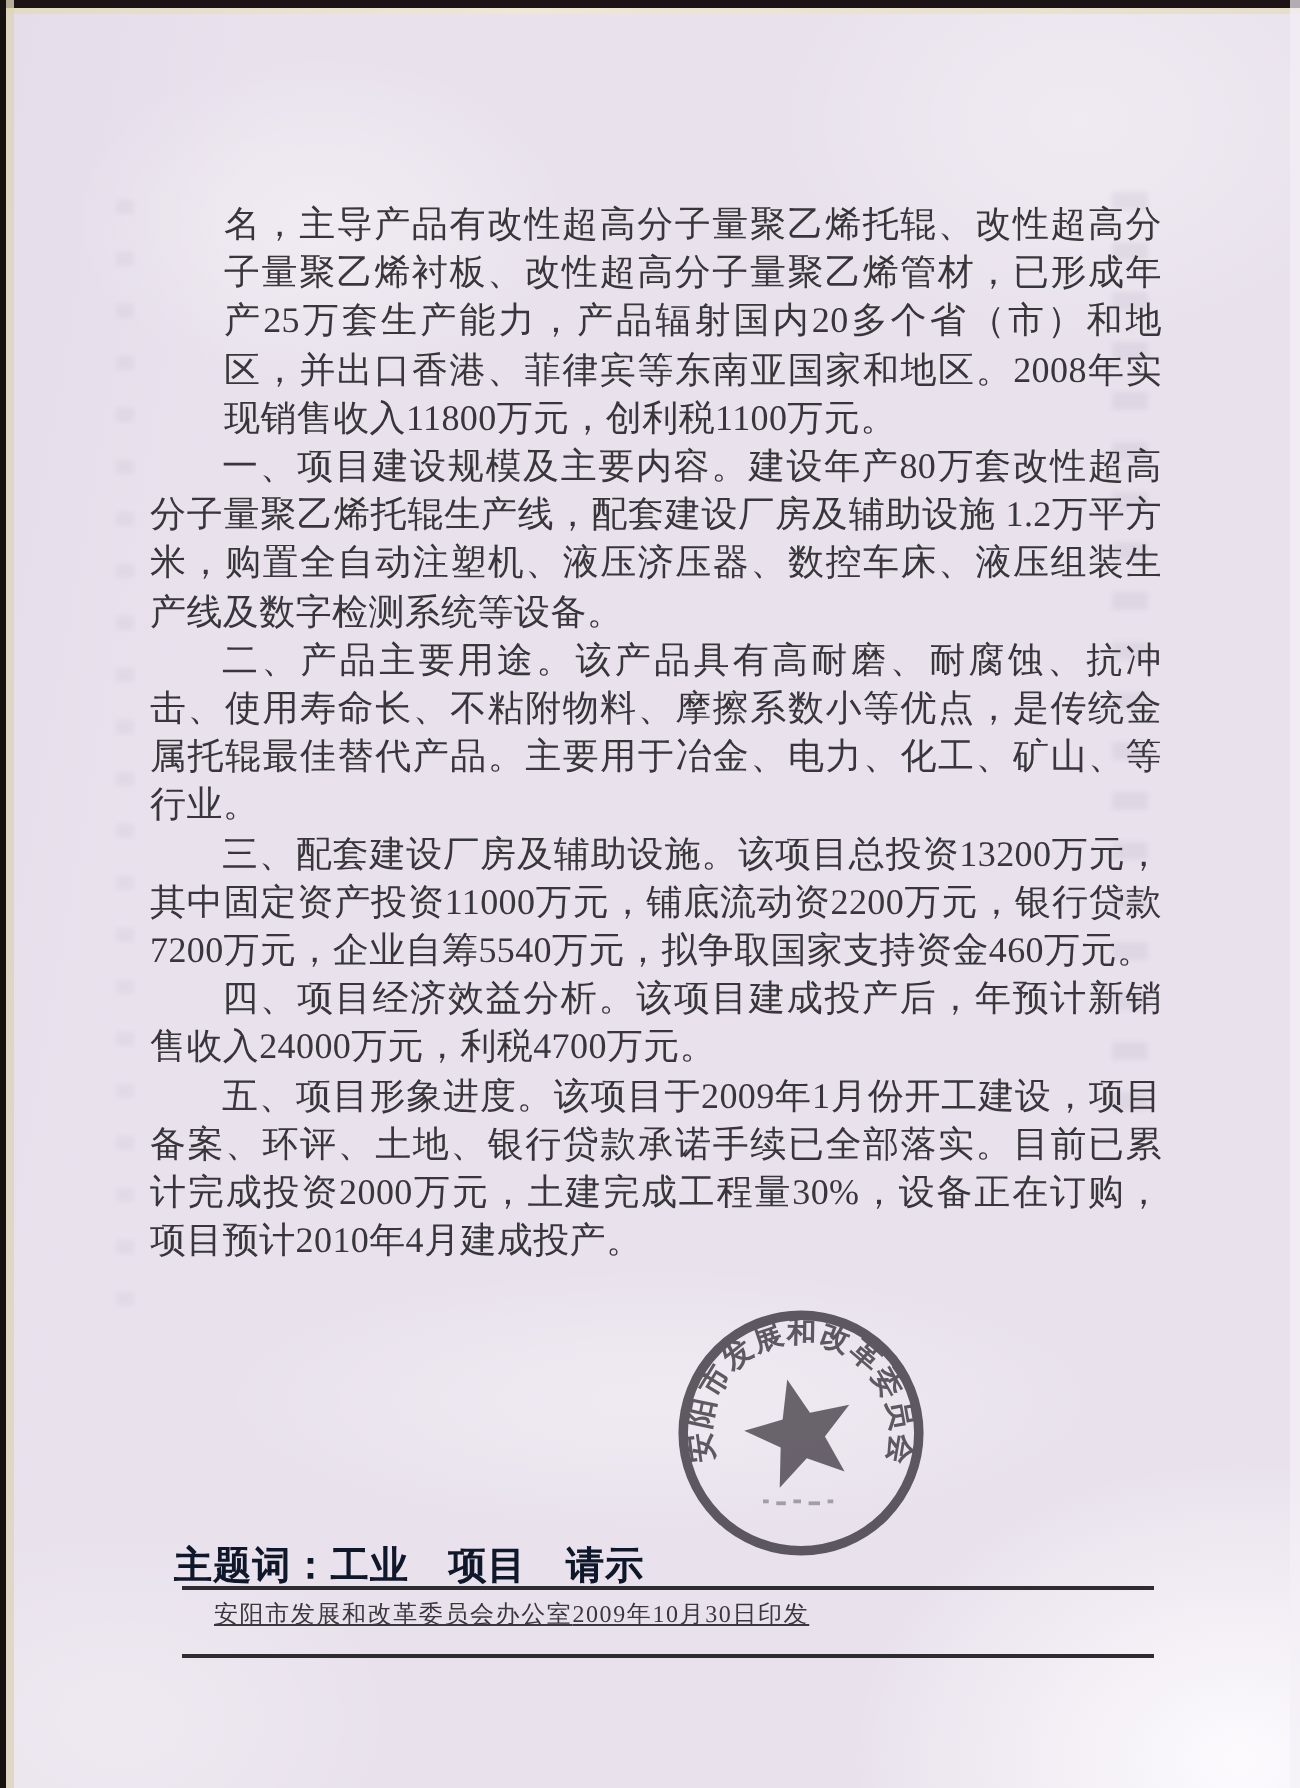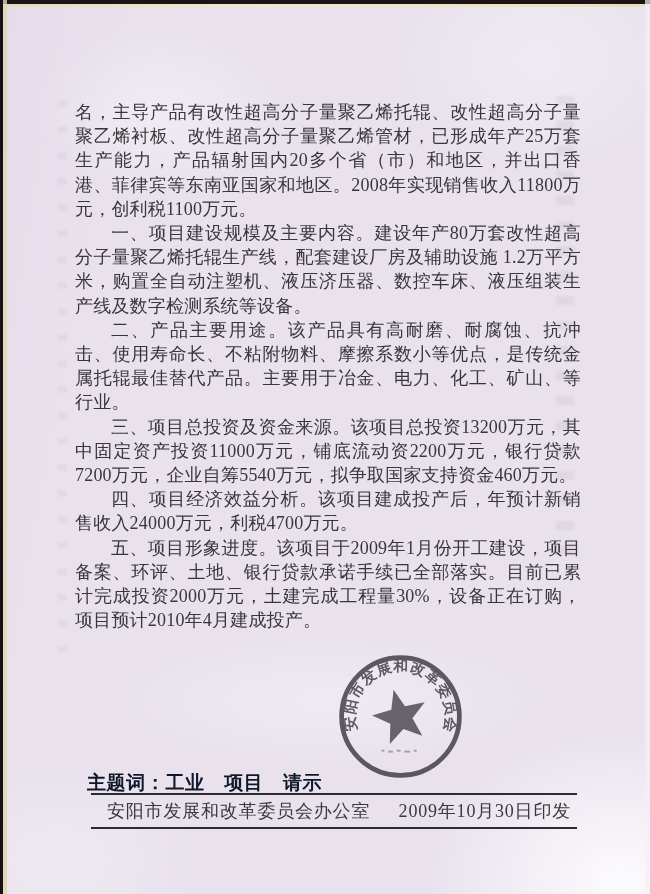--- a/index.html
+++ b/index.html
@@ -41,21 +41,21 @@
     filter:blur(1.2px);opacity:.45;pointer-events:none;
   }
   
   .doc-body{
     position:absolute;left:75px;top:100px;width:506px;z-index:2;
     font-size:18px;line-height:24.2px;
     text-align:justify;text-justify:inter-ideograph;
     letter-spacing:.2px;
   }
   .doc-body p{margin:0;text-indent:2em;}
-  .doc-body p.continuation{text-indent:0;}
+  .doc-body p.continuation{text-indent:0;margin-left:37px;}
   
   .sign-date{
     position:absolute;left:308px;top:714px;z-index:2;
     font-size:18px;letter-spacing:2.5px;white-space:nowrap;
   }
   
   .contact-line{
     position:absolute;left:110px;top:749px;z-index:2;
     font-size:18px;white-space:nowrap;letter-spacing:.4px;
   }
@@ -63,22 +63,22 @@
   .subject-row{
     position:absolute;left:87px;top:770px;z-index:2;
     font-size:19px;font-weight:bold;white-space:nowrap;letter-spacing:.6px;color:#0f172a;
   }
   
   .rule{position:absolute;left:91px;width:486px;height:2px;background:#2f2c31;z-index:2;}
   .rule-1{top:793px;}
   .rule-2{top:827px;}
   .colophon-row{
     position:absolute;left:91px;top:799px;width:486px;z-index:2;
-    display:flex;justify-content:space-between;align-items:center;
-    font-size:18px;letter-spacing:.8px;color:#3b383d;
+    display:flex;align-items:center;
+    font-size:12px;letter-spacing:.8px;color:#3b383d;text-decoration:underline;
   }
   .colophon-row .issuer{padding-left:16px;}
   .colophon-row .print-date{padding-right:6px;}
   
   .stamp{
     position:absolute;left:334px;top:650px;width:133px;height:133px;z-index:4;
     mix-blend-mode:multiply;opacity:.84;
     filter:blur(.3px);
     pointer-events:none;
   }
@@ -95,21 +95,21 @@
   <div class="edge-top"></div>
   <div class="edge-top-trim"></div>
   <div class="edge-left"></div>
   <div class="edge-left-trim"></div>
   <div class="edge-right"></div>
 
   <section class="doc-body">
     <p class="continuation">名，主导产品有改性超高分子量聚乙烯托辊、改性超高分子量聚乙烯衬板、改性超高分子量聚乙烯管材，已形成年产25万套生产能力，产品辐射国内20多个省（市）和地区，并出口香港、菲律宾等东南亚国家和地区。2008年实现销售收入11800万元，创利税1100万元。</p>
     <p>一、项目建设规模及主要内容。建设年产80万套改性超高分子量聚乙烯托辊生产线，配套建设厂房及辅助设施 1.2万平方米，购置全自动注塑机、液压济压器、数控车床、液压组装生产线及数字检测系统等设备。</p>
     <p>二、产品主要用途。该产品具有高耐磨、耐腐蚀、抗冲击、使用寿命长、不粘附物料、摩擦系数小等优点，是传统金属托辊最佳替代产品。主要用于冶金、电力、化工、矿山、等行业。</p>
-    <p>三、项目总投资及资金来源。该项目总投资13200万元，其中固定资产投资11000万元，铺底流动资2200万元，银行贷款7200万元，企业自筹5540万元，拟争取国家支持资金460万元。</p>
+    <p>三、配套建设厂房及辅助设施。该项目总投资13200万元，其中固定资产投资11000万元，铺底流动资2200万元，银行贷款7200万元，企业自筹5540万元，拟争取国家支持资金460万元。</p>
     <p>四、项目经济效益分析。该项目建成投产后，年预计新销售收入24000万元，利税4700万元。</p>
     <p>五、项目形象进度。该项目于2009年1月份开工建设，项目备案、环评、土地、银行贷款承诺手续已全部落实。目前已累计完成投资2000万元，土建完成工程量30%，设备正在订购，项目预计2010年4月建成投产。</p>
   </section>
 
 
 
   <div class="subject-row">
     <span>主题词：</span><span>工业　项目　请示</span>
   </div>
 

